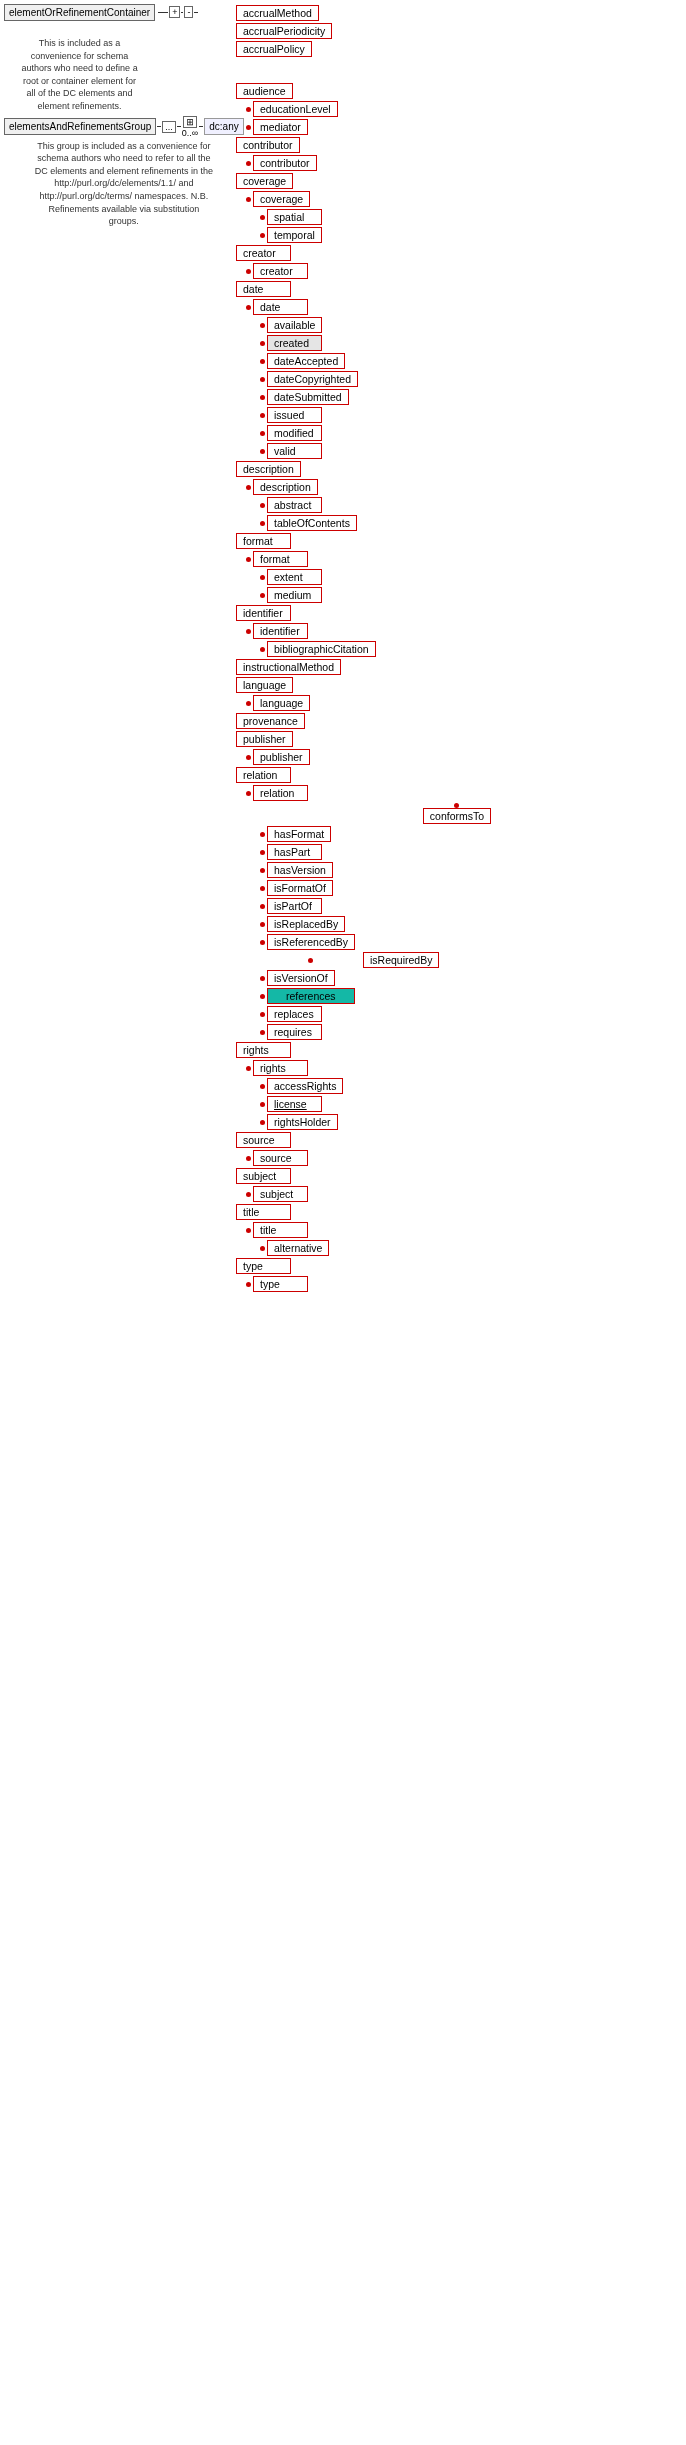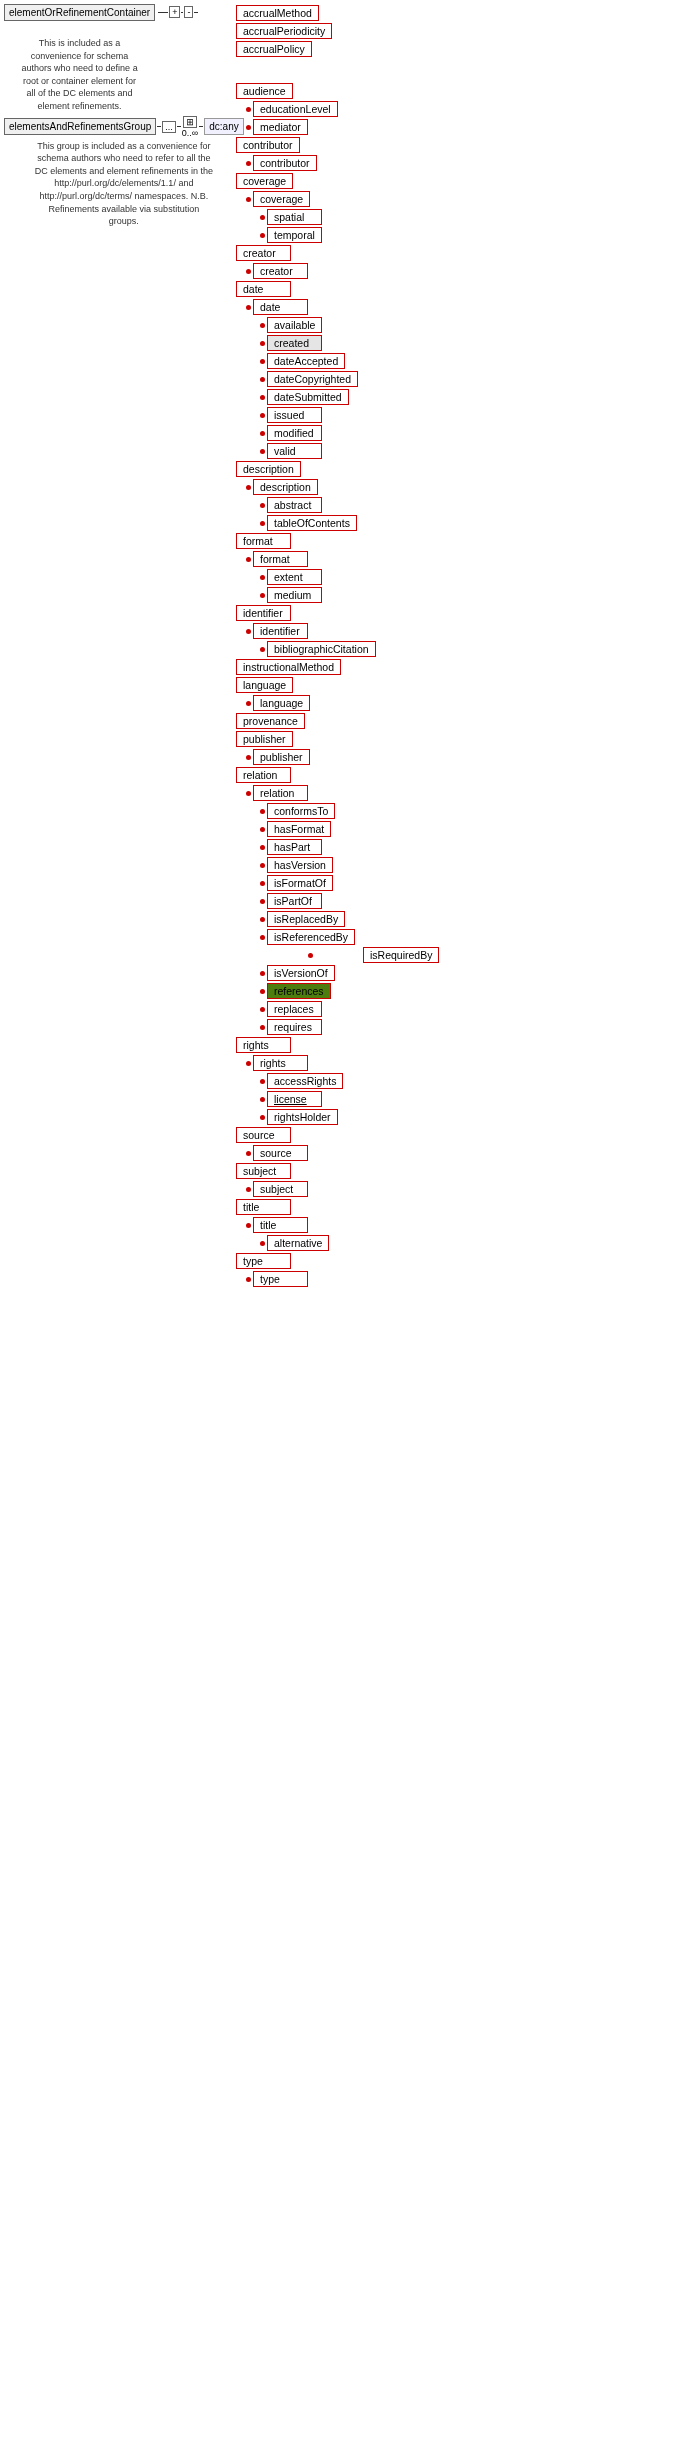--- a/index.html
+++ b/index.html
@@ -307,21 +307,21 @@
       </div>
       <div style="display: flex; flex-direction: row; align-items: center; padding: 1px 0px;">
         <span style="display:inline-block; width:4px; flex-shrink:0;"></span>
         <span class="elem-box-outer" style="border:1px solid #cc0000; background:#fff; padding:1px 6px; font-size:10.5px; color:#000; display:inline-block; cursor:default;">relation</span>
       </div>
       <div style="display: flex; flex-direction: row; align-items: center; padding: 1px 0px;">
         <span style="display:inline-block; width:14px; flex-shrink:0;"></span>
         <span style="width:5px;height:5px;background:#cc0000;border-radius:50%;display:inline-block;margin-right:2px;flex-shrink:0;"></span>
         <span class="elem-box-outer" style="border:1px solid #cc0000; background:#fff; padding:1px 6px; font-size:10.5px; color:#000; display:inline-block; cursor:default;">relation</span>
       </div>
-      <div style="display: flex; flex-direction: row; align-items: center; padding: 1px 0px;">
+      <div style="display: flex; flex-direction: column; align-items: center; padding: 1px 0px;">
         <span style="display:inline-block; width:28px; flex-shrink:0;"></span>
         <span style="width:5px;height:5px;background:#cc0000;border-radius:50%;display:inline-block;margin-right:2px;flex-shrink:0;"></span>
         <span class="elem-box-outer" style="border:1px solid #cc0000; background:#fff; padding:1px 6px; font-size:10.5px; color:#000; display:inline-block; cursor:default;">conformsTo</span>
       </div>
       <div style="display: flex; flex-direction: row; align-items: center; padding: 1px 0px;">
         <span style="display:inline-block; width:28px; flex-shrink:0;"></span>
         <span style="width:5px;height:5px;background:#cc0000;border-radius:50%;display:inline-block;margin-right:2px;flex-shrink:0;"></span>
         <span class="elem-box-outer" style="border:1px solid #cc0000; background:#fff; padding:1px 6px; font-size:10.5px; color:#000; display:inline-block; cursor:default;">hasFormat</span>
       </div>
       <div style="display: flex; flex-direction: row; align-items: center; padding: 1px 0px;">
@@ -360,21 +360,21 @@
         <span class="elem-box-outer" style="border:1px solid #cc0000; background:#fff; padding:1px 6px; font-size:10.5px; color:#000; display:inline-block; cursor:default;">isRequiredBy</span>
       </div>
       <div style="display: flex; flex-direction: row; align-items: center; padding: 1px 0px;">
         <span style="display:inline-block; width:28px; flex-shrink:0;"></span>
         <span style="width:5px;height:5px;background:#cc0000;border-radius:50%;display:inline-block;margin-right:2px;flex-shrink:0;"></span>
         <span class="elem-box-outer" style="border:1px solid #cc0000; background:#fff; padding:1px 6px; font-size:10.5px; color:#000; display:inline-block; cursor:default;">isVersionOf</span>
       </div>
       <div style="display: flex; flex-direction: row; align-items: center; padding: 1px 0px;">
         <span style="display:inline-block; width:28px; flex-shrink:0;"></span>
         <span style="width:5px;height:5px;background:#cc0000;border-radius:50%;display:inline-block;margin-right:2px;flex-shrink:0;"></span>
-        <span class="elem-box-outer" style="border:1px solid #cc0000; background:#4d7c0f; padding:1px 6px; font-size:10.5px; color:#000; display:inline-block; cursor:default;">references</span>
+        <span class="elem-box-outer" style="border:1px solid #cc0000; background:#14b8a6; padding:1px 18px; font-size:10.5px; color:#000; display:inline-block; cursor:default;">references</span>
       </div>
       <div style="display: flex; flex-direction: row; align-items: center; padding: 1px 0px;">
         <span style="display:inline-block; width:28px; flex-shrink:0;"></span>
         <span style="width:5px;height:5px;background:#cc0000;border-radius:50%;display:inline-block;margin-right:2px;flex-shrink:0;"></span>
         <span class="elem-box-outer" style="border:1px solid #cc0000; background:#fff; padding:1px 6px; font-size:10.5px; color:#000; display:inline-block; cursor:default;">replaces</span>
       </div>
       <div style="display: flex; flex-direction: row; align-items: center; padding: 1px 0px;">
         <span style="display:inline-block; width:28px; flex-shrink:0;"></span>
         <span style="width:5px;height:5px;background:#cc0000;border-radius:50%;display:inline-block;margin-right:2px;flex-shrink:0;"></span>
         <span class="elem-box-outer" style="border:1px solid #cc0000; background:#fff; padding:1px 6px; font-size:10.5px; color:#000; display:inline-block; cursor:default;">requires</span>

